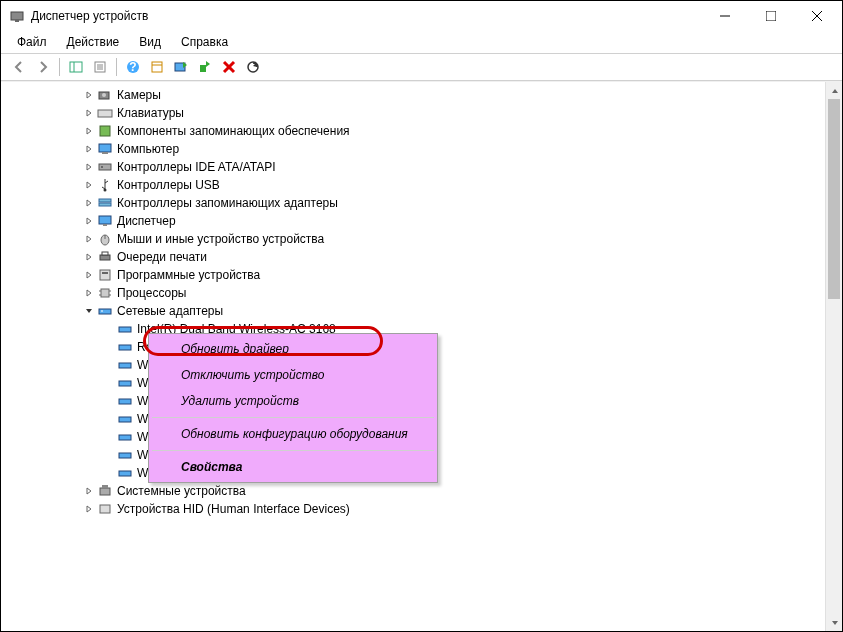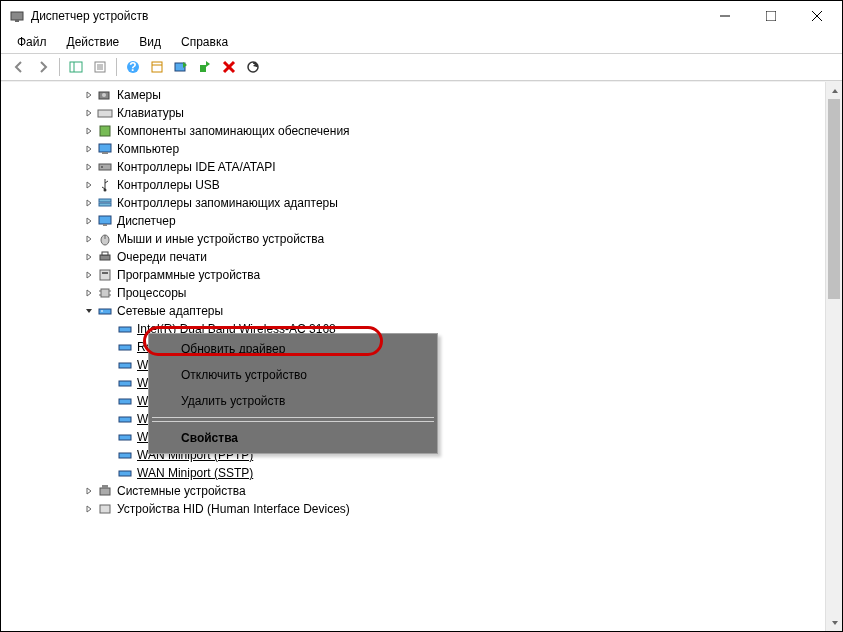--- a/index.html
+++ b/index.html
@@ -25,28 +25,28 @@
 
 
 .content { flex: 1; display: flex; border-top: 1px solid #f0f0f0; position: relative; padding-left: 38px; }
 .tree { flex: 1; overflow: auto; padding: 4px 0 4px 4px; }
 .scrollbar { width: 17px; background: #f0f0f0; border-left: 1px solid #e0e0e0; position: relative; }
 .scrollbtn { width: 17px; height: 17px; display: flex; align-items: center; justify-content: center; background: #f0f0f0; }
 .scrollthumb { position: absolute; top: 17px; left: 2px; right: 2px; height: 200px; background: #c0c0c0; border-radius: 0; }
 
 .node { display: flex; align-items: center; height: 18px; padding-left: 0; white-space: nowrap; }
 .indent1 { padding-left: 40px; }
-.indent2 { padding-left: 60px; text-decoration: underline; }
+.indent2 { padding-left: 60px; }
 .expander { width: 12px; height: 12px; display: flex; align-items: center; justify-content: center; margin-right: 2px; cursor: pointer; }
 .spacer { width: 14px; }
 .nodeicon { width: 16px; height: 16px; margin-right: 4px; display: flex; align-items: center; justify-content: center; }
 .nodelabel { }
 
 
-.ctxmenu { position: absolute; background: #737373; border: 1px solid #a0a0a0; box-shadow: 3px 3px 3px rgba(0,0,0,0.2); padding: 2px; z-index: 100; width: 290px; }
+.ctxmenu { position: absolute; background: #f0abfc; border: 1px solid #a0a0a0; box-shadow: 3px 3px 3px rgba(0,0,0,0.2); padding: 2px; z-index: 100; width: 290px; font-style: italic; }
 .ctxitem { padding: 6px 20px 6px 30px; cursor: default; }
 .ctxsep { height: 1px; background: #d0d0d0; margin: 3px 1px; }
 .ctxbold { font-weight: bold; }
 
 
 .highlight { position: absolute; border: 3px solid #d00000; border-radius: 16px; pointer-events: none; z-index: 200; }
 
 
 svg { display: block; }
 </style>
@@ -482,20 +482,21 @@
             <path d="M1 2 L4 6 L7 2 Z" fill="#666"></path>
           </svg>
         </div>
     </div>
 
     <div class="ctxmenu" style="left:147px; top:251px;">
       <div class="ctxitem">Обновить драйвер</div>
       <div class="ctxitem">Отключить устройство</div>
       <div class="ctxitem">Удалить устройств</div>
       <div class="ctxsep"></div>
+      <div class="ctxitem">Обновить конфигурацию оборудования</div>
       <div class="ctxsep"></div>
       <div class="ctxitem ctxbold">Свойства</div>
     </div>
 
     <div class="highlight" style="left:142px; top:244px; width:240px; height:30px;"></div>
 
   </div>
 </div>
 
 </body></html>

